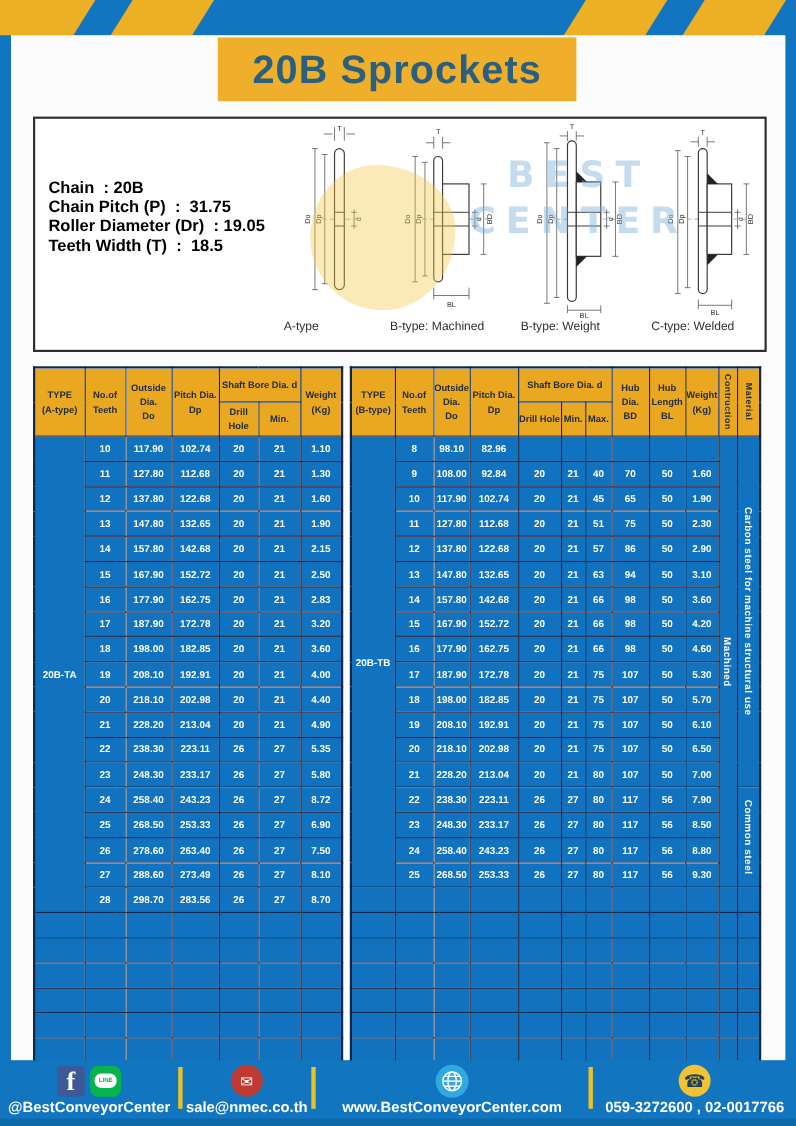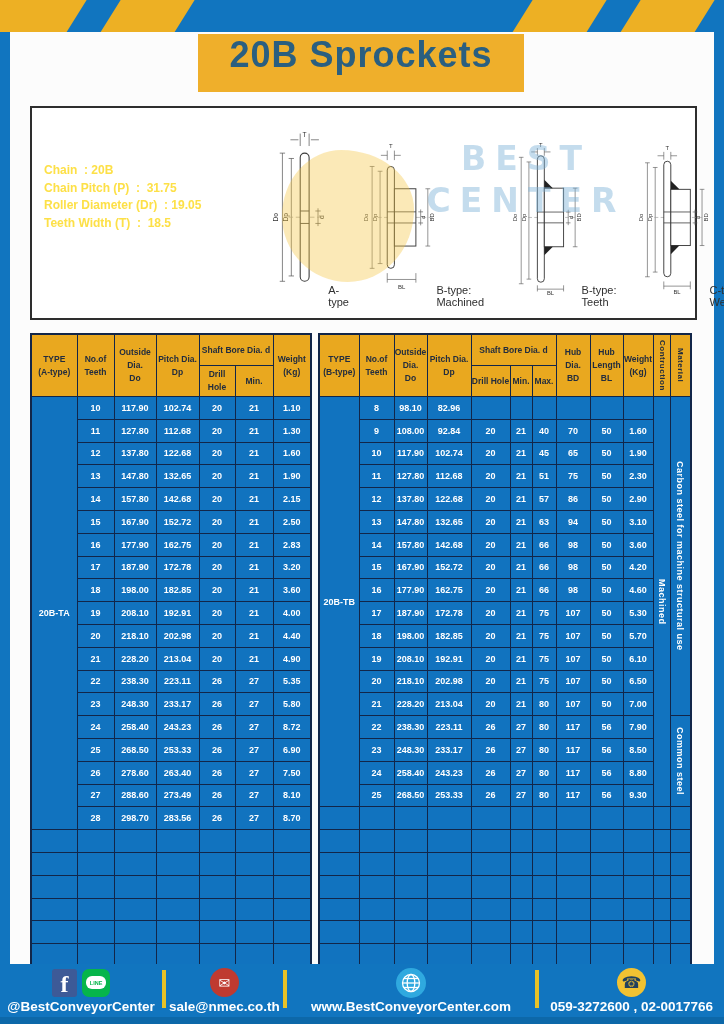--- a/index.html
+++ b/index.html
@@ -9,38 +9,38 @@
   
   .hazard{position:absolute;left:0;top:0;width:724px;height:32px;overflow:hidden;background:#1175BF}
   .stripe{position:absolute;top:-6px;height:46px;width:74px;background:#EDB024;transform:skewX(-32deg)}
   .s1{left:-16px;width:92px}.s2{left:110px}.s3{left:522px}.s4{left:630px}
 
   
   .white-page{position:absolute;left:10px;top:32px;width:704px;height:932px;background:#FCFCFC}
 
   
   .title-box{position:absolute;left:198px;top:34px;width:326px;height:58px;background:#EFAF2B;
-             display:flex;align-items:flex-start;justify-content:center;z-index:5}
+             display:flex;align-items:center;justify-content:center;z-index:5}
   .title-text{font-size:36px;font-weight:bold;color:#2A5F80;letter-spacing:1px}
 
   
   .diagram-panel{position:absolute;left:30px;top:106px;width:663px;height:210px;background:#fff;border:2px solid #2E2E2E}
   .specs{position:absolute;left:44px;top:162px;z-index:4}
-  .spec-line{font-size:12px;font-weight:bold;color:#fde047;line-height:17.5px;white-space:pre}
+  .spec-line{font-size:15px;font-weight:bold;color:#000000;line-height:17.5px;white-space:pre}
 
   .wm-blob{position:absolute;left:282px;top:150px;width:132px;height:132px;
            background:rgba(244,197,66,0.38);border-radius:45% 55% 50% 50%/50% 45% 55% 50%;
            z-index:3;pointer-events:none}
   .watermark{position:absolute;left:366px;top:138px;width:320px;z-index:3;pointer-events:none;text-align:center}
   .wm-line{font-size:33px;font-weight:bold;color:rgba(125,178,215,0.45);letter-spacing:9px;
            line-height:42px;font-family:"DejaVu Sans",sans-serif}
 
   .diagrams-row{position:absolute;left:258px;top:112px;width:434px;height:196px;display:flex;
                 justify-content:space-between;z-index:2}
-  .diagram{display:flex;align-items:flex-end}
+  .diagram{display:flex;flex-direction:column;align-items:flex-start}
   .diagram svg{height:178px}
   .diagram-label{font-size:11px;color:#2F2F2F;margin-top:1px}
   .dimtxt{font-size:7.5px;fill:#333;font-family:"Liberation Sans",sans-serif}
 
   
   .table-wrap-a{position:absolute;left:30px;top:333px;z-index:2}
   .table-wrap-b{position:absolute;left:318px;top:333px;z-index:2}
   table.spec-table{border-collapse:collapse;table-layout:fixed;border:2.5px solid #122649}
   .spec-table th,.spec-table td{border:1.6px solid #122649;text-align:center;vertical-align:middle;
                                 padding:0;overflow:hidden}
@@ -201,21 +201,21 @@
       <polygon points="51,136 51,147 62,136" fill="#222"></polygon>
       <line x1="42" y1="91" x2="76" y2="91" stroke="#3a3a3a" stroke-width="1"></line>
       <line x1="42" y1="105" x2="76" y2="105" stroke="#3a3a3a" stroke-width="1"></line>
       <text class="dimtxt" x="46.5" y="6" text-anchor="middle">T</text>
       <text class="dimtxt" transform="translate(16,98) rotate(-90)" text-anchor="middle">Do</text>
       <text class="dimtxt" transform="translate(27,98) rotate(-90)" text-anchor="middle">Dp</text>
       <text class="dimtxt" transform="translate(88,98) rotate(-90)" text-anchor="middle">d</text>
       <text class="dimtxt" transform="translate(98,98) rotate(-90)" text-anchor="middle">BD</text>
       <text class="dimtxt" x="59" y="199" text-anchor="middle">BL</text>
     </svg>
-    <div class="diagram-label">B-type: Teeth</div>
+    <div class="diagram-label">B-type: Weight</div>
   </div>
 
   <div class="diagram">
     <svg viewBox="0 0 100 200" width="100">
       <g stroke="#555" stroke-width="0.8" fill="none">
         <line x1="34" y1="19" x2="42" y2="19"></line>
           <line x1="51" y1="19" x2="59" y2="19"></line>
         <line x1="42" y1="14" x2="42" y2="24"></line>
           <line x1="51" y1="14" x2="51" y2="24"></line>
         <line x1="21" y1="28" x2="21" y2="174"></line>

